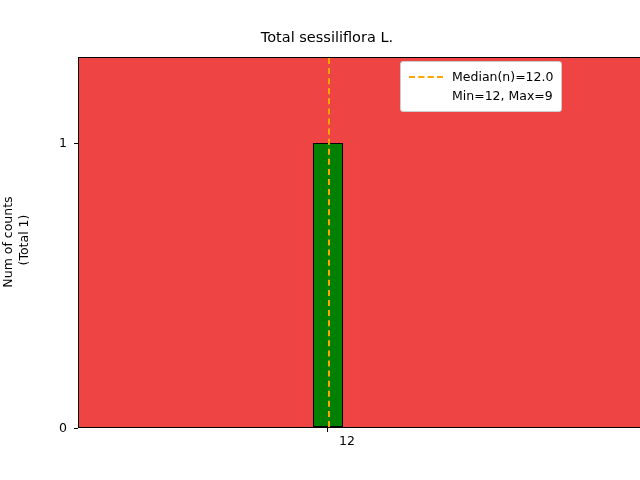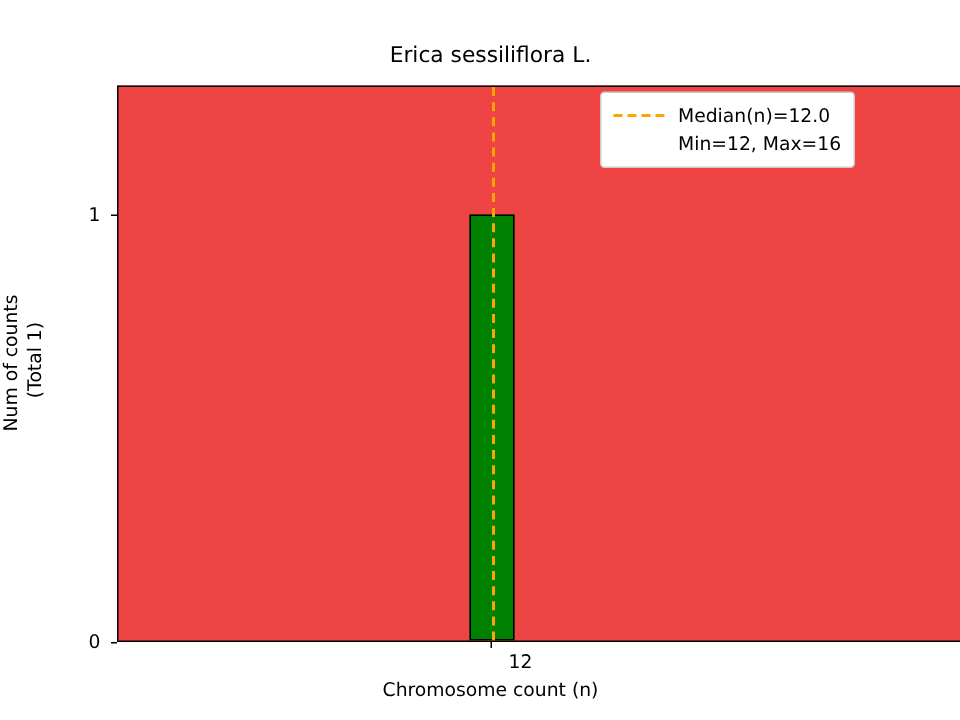--- a/index.html
+++ b/index.html
@@ -171,50 +171,49 @@
     line-height: 16px;
     color: #000000;
     white-space: nowrap;
   }
 </style>
 </head>
 <body>
 
 <div id="figure">
 
-  <div id="chart-title">Erica sessiliflora L.</div>
+  <div id="chart-title">Total sessiliflora L.</div>
 
   <div class="ytick-mark" style="top:428px;"></div>
   <div class="ytick-label" style="top:421px;">0</div>
 
   <div class="ytick-mark" style="top:143px;"></div>
   <div class="ytick-label" style="top:136px;">1</div>
 
   <div class="xtick-mark" style="left:327px;"></div>
   <div class="xtick-label" style="left:347px;">12</div>
 
-  <div id="xlabel">Chromosome count (n)</div>
 
   <div id="ylabel">Num of counts
  (Total 1)</div>
 
   <div id="axes">
     <div id="plot-area">
 
       <div class="bar" style="left:234px; width:30px; top:85px; bottom:0;"></div>
 
       <div class="median-line" style="left:249px;"></div>
 
     </div>
 
     <div id="legend" style="left:321px; top:3px;">
       <div class="legend-row">
         <span class="legend-swatch"></span>
         <span class="legend-text">Median(n)=12.0</span>
       </div>
       <div class="legend-row">
         <span class="legend-swatch blank"></span>
-        <span class="legend-text">Min=12, Max=16</span>
+        <span class="legend-text">Min=12, Max=9</span>
       </div>
     </div>
 
   </div>
 </div>
 
 </body></html>

